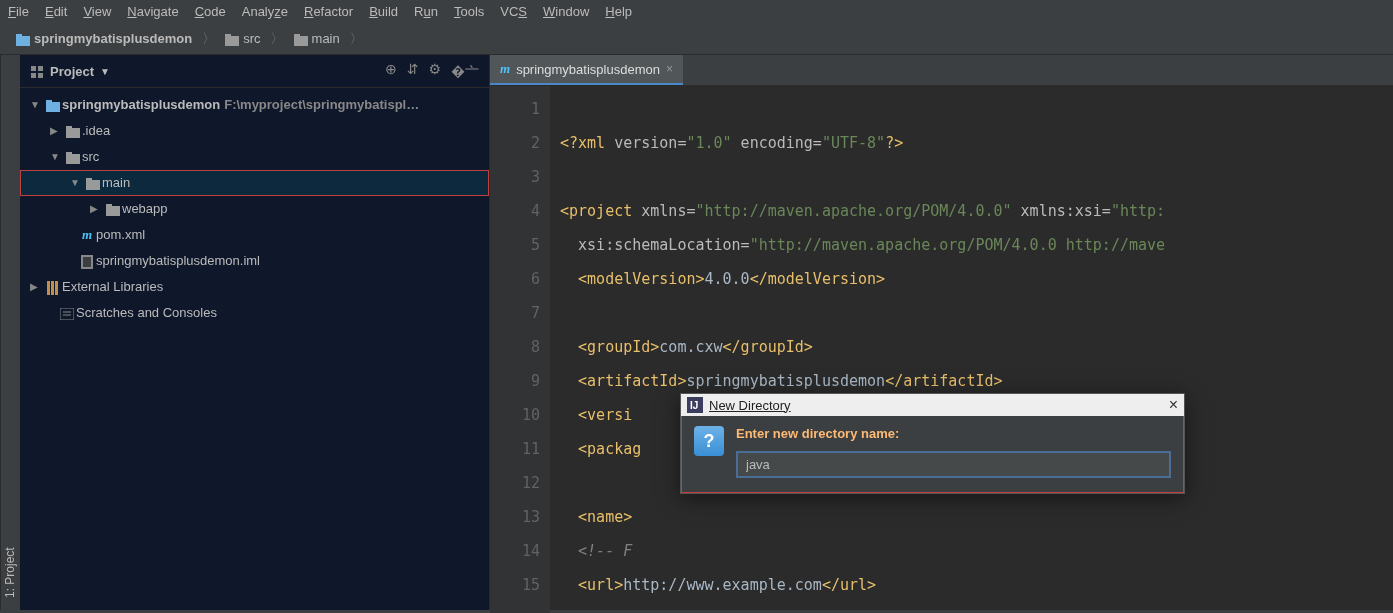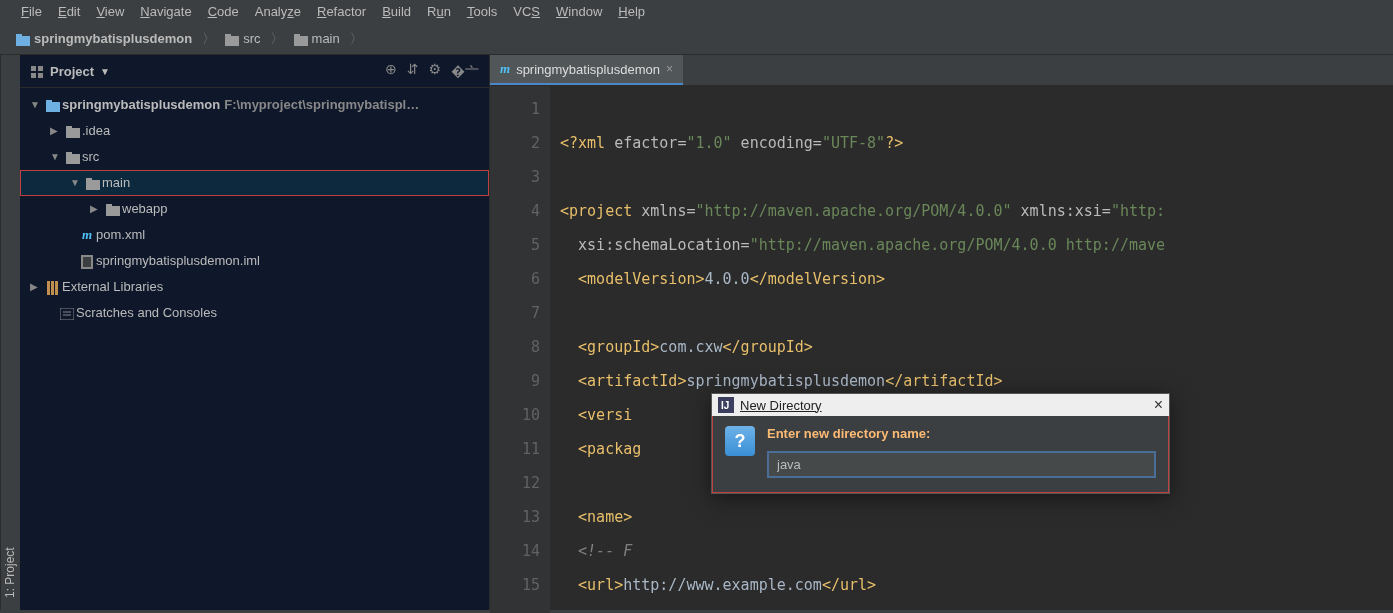--- a/index.html
+++ b/index.html
@@ -9,21 +9,21 @@
     background: #3c3f41;
     color: #bbbbbb;
     width: 1393px;
     height: 613px;
     overflow: hidden;
     position: relative;
   }
   .menu-bar {
     display: flex;
     background: #3c3f41;
-    padding: 4px 21px;
+    padding: 4px 8px;
     gap: 16px;
     color: #bbbbbb;
   }
   .menu-item { cursor: pointer; }
   .menu-item u { text-decoration: underline; }
   .breadcrumb {
     display: flex;
     align-items: center;
     padding: 6px 10px;
     background: #3c3f41;
@@ -155,23 +155,23 @@
     line-height: 34px;
   }
   .tok-tag { color: #e8bf6a; }
   .tok-attr { color: #bababa; }
   .tok-str { color: #6a8759; }
   .tok-comment { color: #808080; font-style: italic; }
   .tok-text { color: #a9b7c6; }
 
   .dialog {
     position: absolute;
-    left: 711px;
+    left: 680px;
     top: 393px;
-    width: 459px;
+    width: 505px;
     background: #3c3f41;
     border: 1px solid #555;
     box-shadow: 0 4px 20px rgba(0,0,0,0.5);
   }
   .dialog .title-bar {
     background: #eeeeee;
     display: flex;
     align-items: center;
     justify-content: space-between;
     padding: 2px 6px;
@@ -422,21 +422,21 @@
         <div>8</div>
         <div>9</div>
         <div>10</div>
         <div>11</div>
         <div>12</div>
         <div>13</div>
         <div>14</div>
         <div>15</div>
       </div>
       <div class="code">
-<span class="tok-tag">&lt;?xml</span><span class="tok-attr"> efactor=</span><span class="tok-str">"1.0"</span><span class="tok-attr"> encoding=</span><span class="tok-str">"UTF-8"</span><span class="tok-tag">?&gt;</span>
+<span class="tok-tag">&lt;?xml</span><span class="tok-attr"> version=</span><span class="tok-str">"1.0"</span><span class="tok-attr"> encoding=</span><span class="tok-str">"UTF-8"</span><span class="tok-tag">?&gt;</span>
 
 <span class="tok-tag">&lt;project</span><span class="tok-attr"> xmlns=</span><span class="tok-str">"http://maven.apache.org/POM/4.0.0"</span><span class="tok-attr"> xmlns:xsi=</span><span class="tok-str">"http:</span>
   <span class="tok-attr">xsi:schemaLocation=</span><span class="tok-str">"http://maven.apache.org/POM/4.0.0 http://mave</span>
   <span class="tok-tag">&lt;modelVersion&gt;</span><span class="tok-text">4.0.0</span><span class="tok-tag">&lt;/modelVersion&gt;</span>
 
   <span class="tok-tag">&lt;groupId&gt;</span><span class="tok-text">com.cxw</span><span class="tok-tag">&lt;/groupId&gt;</span>
   <span class="tok-tag">&lt;artifactId&gt;</span><span class="tok-text">springmybatisplusdemon</span><span class="tok-tag">&lt;/artifactId&gt;</span>
   <span class="tok-tag">&lt;versi</span>
   <span class="tok-tag">&lt;packag</span>
 

